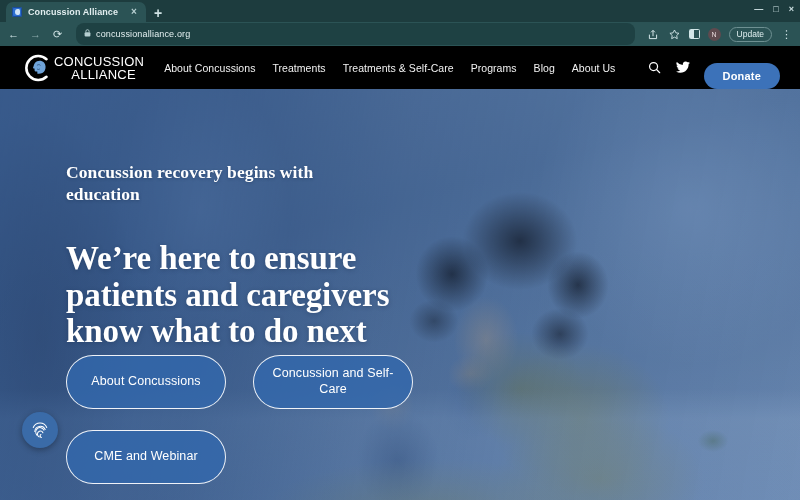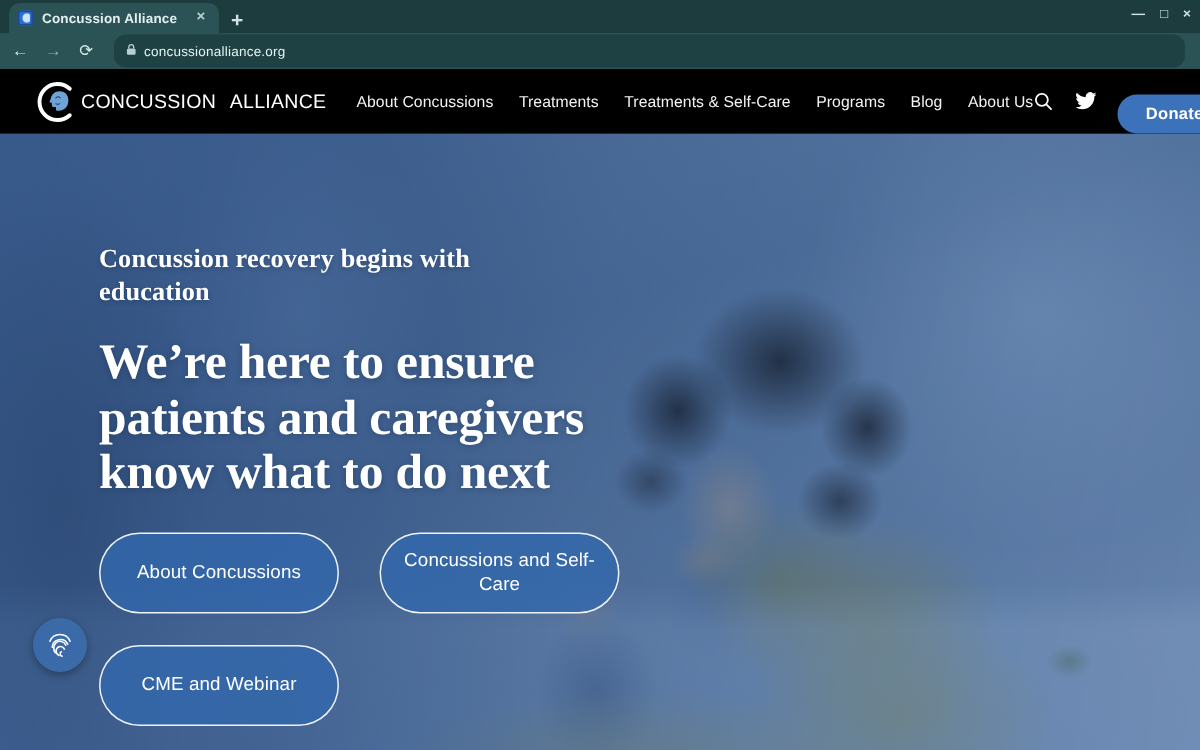--- a/index.html
+++ b/index.html
@@ -146,21 +146,21 @@
     height: 43px;
     background: #000000;
     display: flex;
     align-items: center;
     padding: 0 20px 0 22px;
     position: relative;
     z-index: 5;
   }
   .logo { display: flex; align-items: center; gap: 0px; flex: 0 0 auto; }
   .logo-mark { width: 30px; height: 30px; flex: 0 0 auto; margin-right: 2px; }
-  .logo-text { display: flex; flex-direction: row; line-height: 1.0; }
+  .logo-text { display: flex; flex-direction: column; line-height: 1.0; }
   .logo-l1, .logo-l2 {
     color: #ffffff;
     font-family: "Liberation Sans", sans-serif;
     font-weight: 400;
     font-size: 13px;
     letter-spacing: .2px;
   }
   .logo-l2 { padding-left: 9px; text-align: center; }
 
   .navlinks {
@@ -271,21 +271,21 @@
     max-width: 290px;
     letter-spacing: .1px;
     text-shadow: 0 1px 3px rgba(20,40,70,.35);
   }
   .headline {
     font-family: "Liberation Serif", serif;
     font-weight: bold;
     color: #ffffff;
     font-size: 33px;
     line-height: 1.1;
-    margin-top: 19px;
+    margin-top: 35px;
     max-width: 340px;
     letter-spacing: -0.1px;
     text-shadow: 0 1px 4px rgba(20,40,70,.35);
   }
   .cta-row {
     position: absolute;
     left: 66px; top: 266px;
     display: flex;
     flex-wrap: wrap;
     gap: 21px 27px;
@@ -348,20 +348,37 @@
     <div class="omnibox">
       <span class="lock">
         <svg width="7" height="8" viewBox="0 0 7 8" fill="none">
           <rect x="0.6" y="3.3" width="5.8" height="4.2" rx="1" fill="#b6cfd1"></rect>
           <path d="M1.9 3.3V2.3a1.6 1.6 0 013.2 0v1" stroke="#b6cfd1" stroke-width="0.9" fill="none"></path>
         </svg>
       </span>
       <span class="url">concussionalliance.org</span>
     </div>
 
+    <div class="tb-right">
+      <div class="tb-icon">
+        <svg width="10" height="11" viewBox="0 0 10 11" fill="none" stroke="#d3e6e8" stroke-width="1">
+          <path d="M5 7.2V1.4M5 1.4L3.1 3.3M5 1.4l1.9 1.9"></path>
+          <path d="M1.4 5.6v4h7.2v-4"></path>
+        </svg>
+      </div>
+      <div class="tb-icon">
+        <svg width="11" height="11" viewBox="0 0 12 12" fill="none" stroke="#d3e6e8" stroke-width="1">
+          <path d="M6 1.1l1.5 3.1 3.4.5-2.5 2.4.6 3.4L6 8.9 2.9 10.5l.6-3.4L1 4.7l3.4-.5z"></path>
+        </svg>
+      </div>
+      <div class="side-sq"></div>
+      <div class="profile-chip">N</div>
+      <div class="update-btn">Update</div>
+      <div class="tb-icon">⋮</div>
+    </div>
   </div>
 
   <div class="site-nav">
     <div class="logo">
       <div class="logo-mark">
         <svg width="30" height="30" viewBox="0 0 30 30">
           <path d="M24.5 6.2A12 12 0 1024.5 23.8" stroke="#ffffff" stroke-width="2.6" fill="none" stroke-linecap="round"></path>
           <path d="M22 9.5c-2.6-2.4-7-2.1-9.1.6-1.2 1.6-1 3.1-1.7 4.1-.4.6-.2 1.1.5 1.2l.8.1.1 1.7c0 .9.6 1.3 1.5 1.3l1.2-.1.1 2.3c3 .5 6.1-.6 7.4-3.2 1.4-2.8.9-6-0.8-8z" fill="#6fa3d8"></path>
           <path d="M15.2 12.2c.9-.9 2.2-.9 3 0M17.6 16.1c-.6.6-1.6.6-2.3 0" stroke="#2a4e77" stroke-width=".8" fill="none" stroke-linecap="round"></path>
         </svg>
@@ -402,21 +419,21 @@
     <div class="tint"></div>
     <div class="tint2"></div>
 
     <div class="hero-content">
       <div class="eyebrow">Concussion recovery begins with education</div>
       <h1 class="headline">We’re here to ensure patients and caregivers know what to do next</h1>
     </div>
 
     <div class="cta-row">
       <a class="cta">About Concussions</a>
-      <a class="cta">Concussions and Self-Care</a>
+      <a class="cta">Concussion and Self-Care</a>
       <a class="cta">CME and Webinar</a>
     </div>
 
     <div class="a11y">
       <svg width="20" height="20" viewBox="0 0 22 22" fill="none" stroke="#ffffff" stroke-width="1.15" stroke-linecap="round">
         <path d="M3.6 8.2a8 8 0 0114.8 0"></path>
         <path d="M5.3 12.6a6 6 0 0111.4-2.2"></path>
         <path d="M7.6 16.6a5.2 5.2 0 01.4-7.1 4.6 4.6 0 017.3 1.6"></path>
         <path d="M10.2 18.6a3.4 3.4 0 01.1-6.3 3.1 3.1 0 013.9 1.7"></path>
         <path d="M12.6 19.2a1.7 1.7 0 01-.6-3.2"></path>

